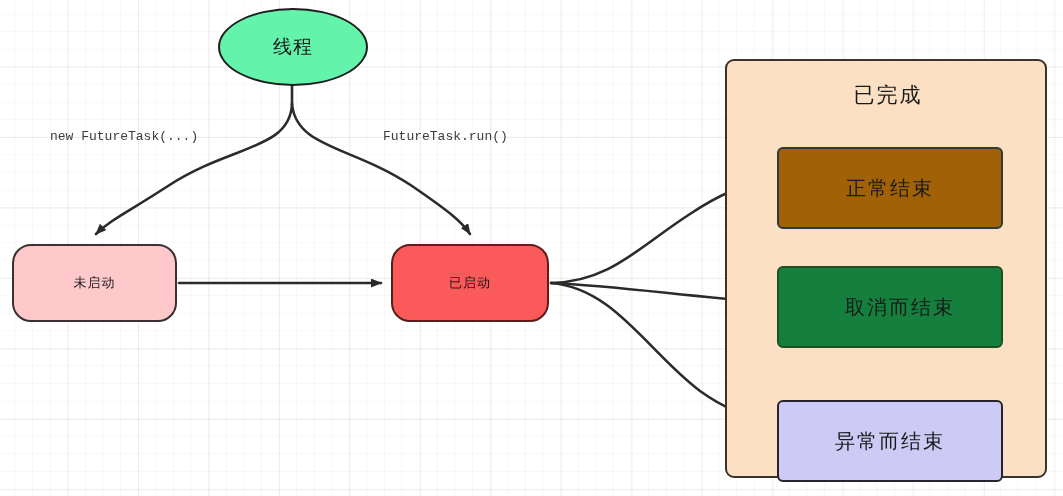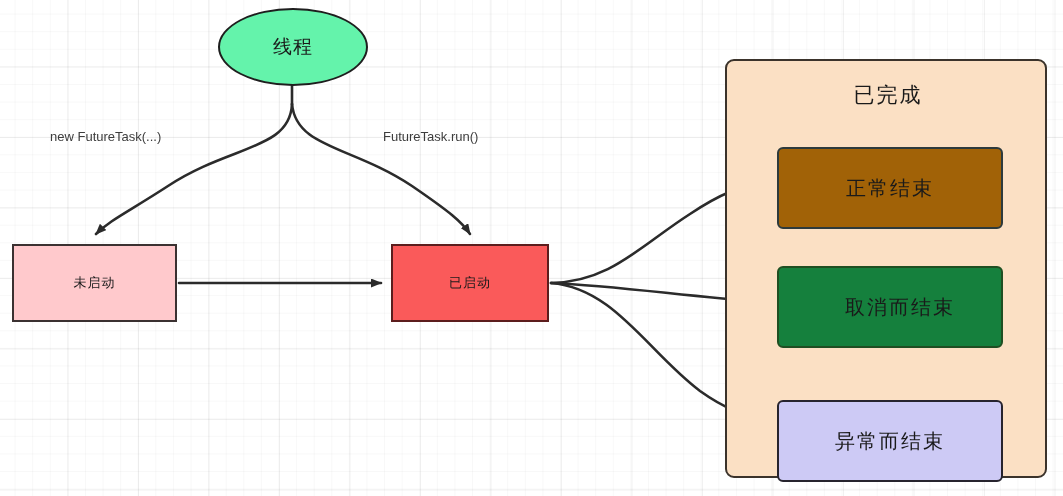--- a/index.html
+++ b/index.html
@@ -20,37 +20,39 @@
       linear-gradient(to right, rgba(0,0,0,0.055) 1px, transparent 1px),
       linear-gradient(to bottom, rgba(0,0,0,0.055) 1px, transparent 1px),
       linear-gradient(to right, rgba(0,0,0,0.028) 1px, transparent 1px),
       linear-gradient(to bottom, rgba(0,0,0,0.028) 1px, transparent 1px);
     background-size:
       70.5px 70.5px,
       70.5px 70.5px,
       17.6px 17.6px,
       17.6px 17.6px;
     background-position: -3px -4px, -3px -4px, -3px -4px, -3px -4px;
+    font-family: Liberation Mono, monospace;
   }
   #edges {
     position: absolute;
     left: 0;
     top: 0;
     width: 1063px;
     height: 496px;
     pointer-events: none;
   }
   .node {
     position: absolute;
     box-sizing: border-box;
     display: flex;
     align-items: center;
     justify-content: center;
     text-align: center;
     color: #1a1a1a;
+    border-radius: 19px;
   }
 
   
   #thread-node {
     left: 218px;
     top: 8px;
     width: 150px;
     height: 78px;
     border: 2.5px solid #1e1e1e;
     border-radius: 50%;

